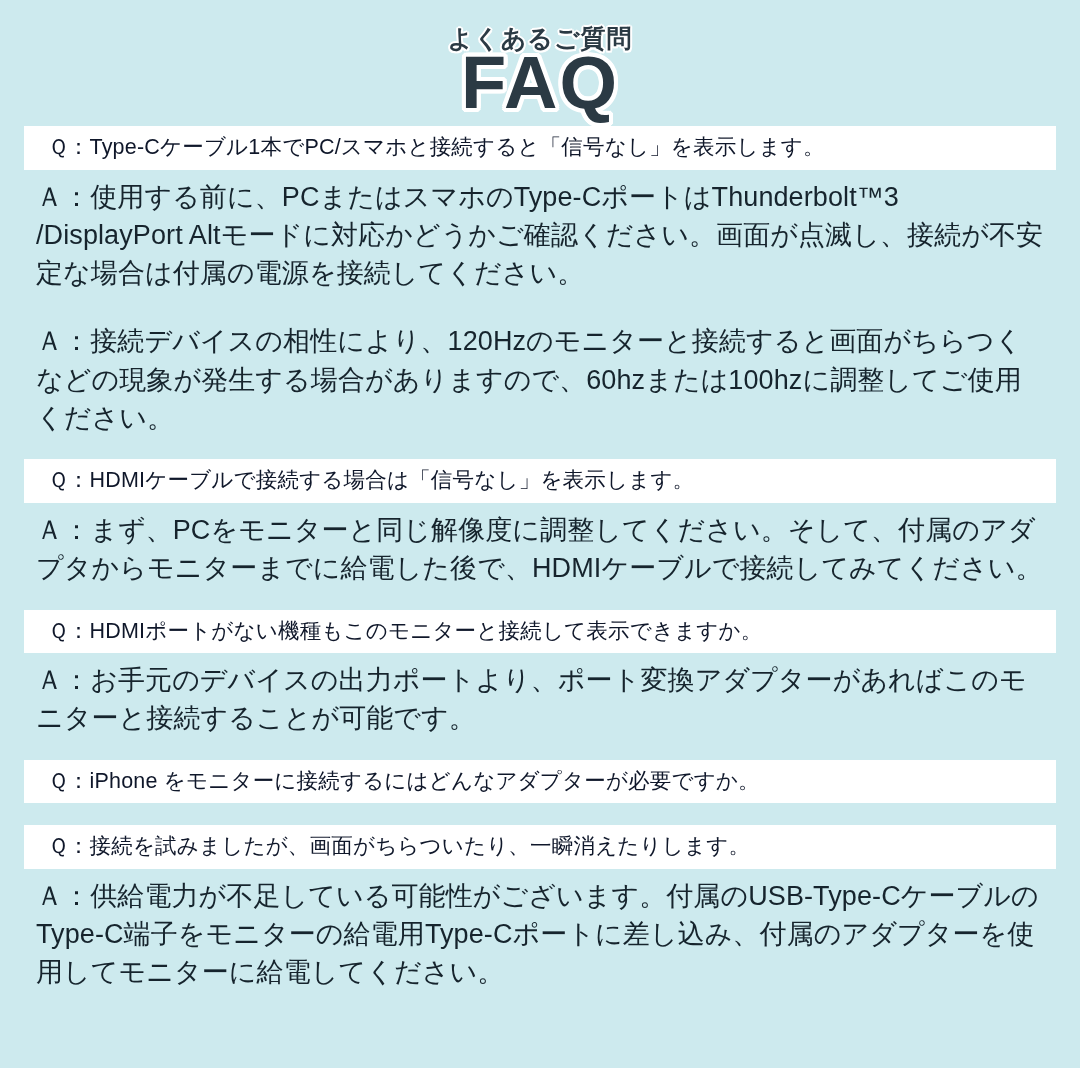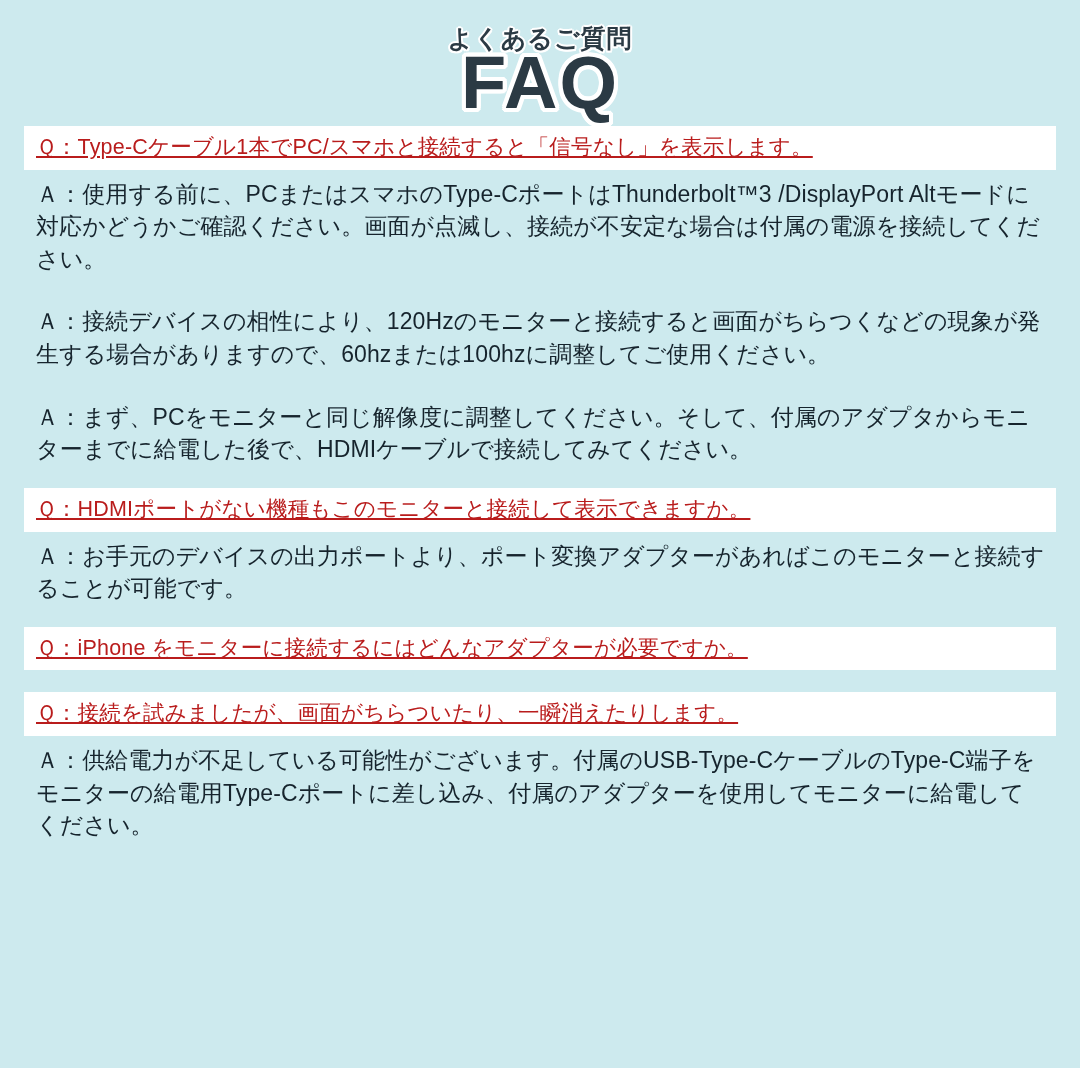--- a/index.html
+++ b/index.html
@@ -61,29 +61,28 @@
   .faq-list {
     display: block;
   }
   .faq-item {
     margin-bottom: 22px;
   }
   .question {
     background: #ffffff;
     font-size: 21.5px;
     line-height: 1.0;
-    padding: 11px 12px 11px 12px;
-    color: #b91c1c;
+    padding: 11px 12px 11px 24px;
+    color: #0f172a;
     letter-spacing: 0.2px;
     white-space: nowrap;
     overflow: hidden;
-    text-decoration: underline;
   }
   .answer {
-    font-size: 23px;
+    font-size: 27px;
     line-height: 1.42;
     padding: 8px 10px 0 12px;
     color: #16242d;
     letter-spacing: 0.1px;
   }
 </style>
 </head>
 <body>
 
 <div class="page">
@@ -98,20 +97,21 @@
     <div class="faq-item">
       <div class="question">Ｑ：Type-Cケーブル1本でPC/スマホと接続すると「信号なし」を表示します。</div>
       <div class="answer">Ａ：使用する前に、PCまたはスマホのType-CポートはThunderbolt™3 /DisplayPort Altモードに対応かどうかご確認ください。画面が点滅し、接続が不安定な場合は付属の電源を接続してください。</div>
     </div>
 
     <div class="faq-item">
       <div class="answer">Ａ：接続デバイスの相性により、120Hzのモニターと接続すると画面がちらつくなどの現象が発生する場合がありますので、60hzまたは100hzに調整してご使用ください。</div>
     </div>
 
     <div class="faq-item">
+      <div class="question">Ｑ：HDMIケーブルで接続する場合は「信号なし」を表示します。</div>
       <div class="answer">Ａ：まず、PCをモニターと同じ解像度に調整してください。そして、付属のアダプタからモニターまでに給電した後で、HDMIケーブルで接続してみてください。</div>
     </div>
 
     <div class="faq-item">
       <div class="question">Ｑ：HDMIポートがない機種もこのモニターと接続して表示できますか。</div>
       <div class="answer">Ａ：お手元のデバイスの出力ポートより、ポート変換アダプターがあればこのモニターと接続することが可能です。</div>
     </div>
 
     <div class="faq-item">
       <div class="question">Ｑ：iPhone をモニターに接続するにはどんなアダプターが必要ですか。</div>

